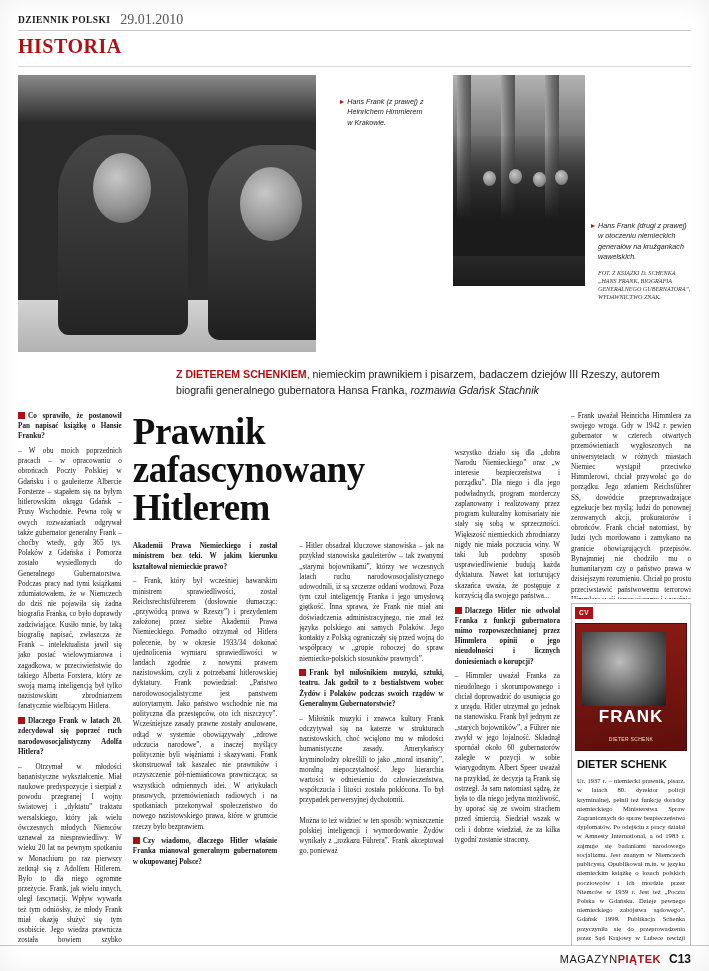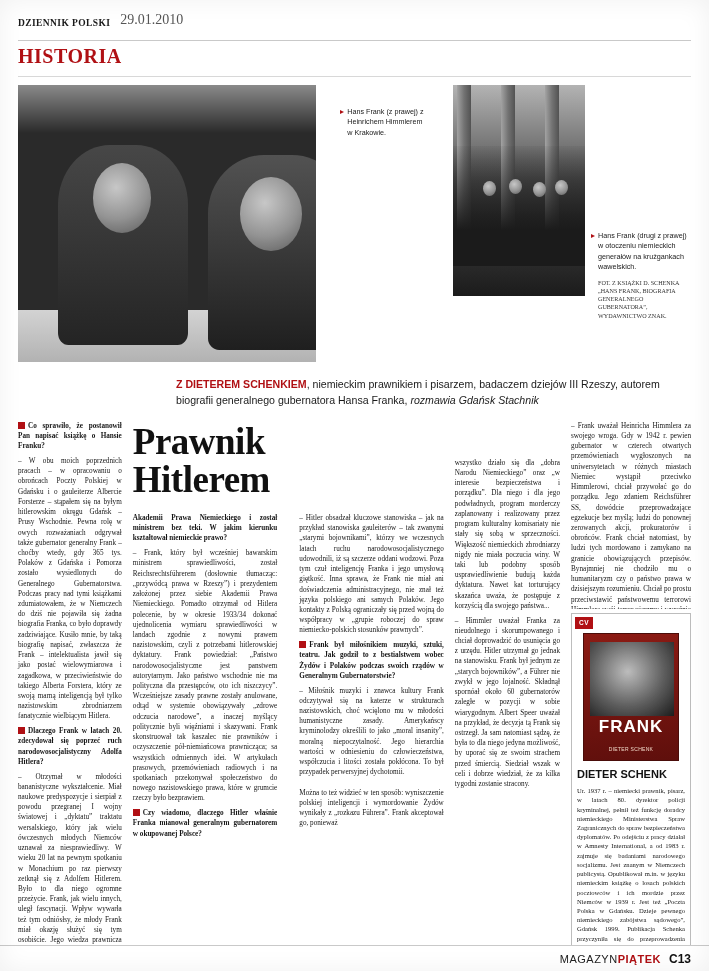--- a/index.html
+++ b/index.html
@@ -13,24 +13,24 @@
     overflow: hidden;
   }
   .page {
     width: 709px; height: 971px;
     position: relative;
     padding: 12px 18px 0 18px;
   }
   
   .masthead {
     display: flex;
-    align-items: flex-end;
+    align-items: center;
     gap: 10px;
     border-bottom: 1px solid #c9c9c9;
-    padding-bottom: 12px;
+    padding-bottom: 2px;
   }
   .masthead .paper {
     font-family: "Liberation Serif", serif;
     font-weight: bold;
     font-size: 9.5px;
     letter-spacing: .4px;
     color: #1a1a1a;
     text-transform: uppercase;
   }
   .masthead .date {
@@ -49,20 +49,21 @@
   .rule-thin {
     border-top: 1px solid #d8d8d8;
     margin-bottom: 8px;
   }
 
   
   .photos {
     display: flex;
     gap: 24px;
     align-items: flex-start;
+    font-style: italic;
   }
   .photo-main {
     width: 370px;
     height: 277px;
     position: relative;
     background: #2a2a26;
     overflow: hidden;
     filter: grayscale(100%);
   }
   .photo-side {
@@ -208,21 +209,21 @@
     color: #fff;
     font-family: "Liberation Sans", sans-serif;
     font-size: 6.5px;
     font-weight: bold;
     letter-spacing: .5px;
     padding: 1px 4px;
     display: inline-block;
     margin: 3px 0 0 3px;
   }
   .cover {
-    width: 96px; height: 128px;
+    width: 112px; height: 128px;
     margin: 4px auto 6px auto;
     background: linear-gradient(175deg,#8c1b14 0%, #5f0f0c 100%);
     position: relative;
     overflow: hidden;
     border: 1px solid #4a0d0a;
   }
   .cover .photo {
     position:absolute; left:6px; top:8px; width:84px; height:74px;
     background:
       radial-gradient(ellipse at 45% 40%, #bdb4a4 0%, #6a6256 55%, #2b2823 100%);
@@ -350,40 +351,42 @@
       <p class="q"><span class="marker"></span><span>Co sprawiło, że postanowił Pan napisać książkę o Hansie Franku?</span></p>
       <p>– W obu moich poprzednich pracach – w opracowaniu o obrońcach Poczty Polskiej w Gdańsku i o gauleiterze Albercie Forsterze – stąpałem się na byłym hitlerowskim okręgu Gdańsk – Prusy Wschodnie. Pewna rolę w owych rozważaniach odgrywał także gubernator generalny Frank – choćby wtedy, gdy 365 tys. Polaków z Gdańska i Pomorza zostało wysiedlonych do Generalnego Gubernatorstwa. Podczas pracy nad tymi książkami zdumiatowałem, że w Niemczech do dziś nie pojawiła się żadna biografia Franka, co było doprawdy zadziwiające. Kusiło mnie, by taką biografię napisać, zwłaszcza że Frank – intelektualista jawił się jako postać wielowymiarowa i zagadkowa, w przeciwieństwie do takiego Alberta Forstera, który ze swoją marną inteligencją był tylko nazistowskim zbrodniarzem fanatycznie wielbiącym Hitlera.</p>
       <p class="q"><span class="marker"></span><span>Dlaczego Frank w latach 20. zdecydował się poprzeć ruch narodowosocjalistyczny Adolfa Hitlera?</span></p>
       <p>– Otrzymał w młodości bananistyczne wykształcenie. Miał naukowe predyspozycje i sierpiał z powodu przegranej I wojny światowej i „dyktatu” traktatu wersalskiego, który jak wielu ówczesnych młodych Niemców uznawał za niesprawiedliwy. W wieku 20 lat na pewnym spotkaniu w Monachium po raz pierwszy zetknął się z Adolfem Hitlerem. Było to dla niego ogromne przeżycie. Frank, jak wielu innych, uległ fascynacji. Wpływ wywarła też tym odniósłsy, że młody Frank miał okazję służyć się tym osobiście. Jego wiedza prawnicza została bowiem szybko wykorzystana na potrzeby partii. Frank bronił członków NSDAP w licznych procesach, jakie im wytaczano. Ale dla raz bronił nawet samego Hitlera. Zarówno zachwyt wobec Führera był wręcz przez całe życie. W Norymberdze, krótko przed swoją egzekucją, napisał: „Przyzoznaję się, by żyjąc za Führerem”.</p>
 
     </div>
 
     <div class="head-wrap">
       <div class="headline">
         <div>Prawnik</div>
+        <div>zafascynowany</div>
         <div>Hitlerem</div>
       </div>
       <div class="lede-cols">
         <div class="col c2">
           <p class="q">Akademii Prawa Niemieckiego i został ministrem bez teki. W jakim kierunku kształtował niemieckie prawo?</p>
           <p>– Frank, który był wcześniej bawarskim ministrem sprawiedliwości, został Reichsrechtsführerem (dosłownie tłumacząc: „przywódcą prawa w Rzeszy”) i prezydentem założonej przez siebie Akademii Prawa Niemieckiego. Pomadto otrzymał od Hitlera polecenie, by w okresie 1933/34 dokonać ujednolicenia wymiaru sprawiedliwości w landach zgodnie z nowymi prawem nazistowskim, czyli z potrzebami hitlerowskiej dyktatury. Frank powiedział: „Państwo narodowosocjalistyczne jest panstwem autorytarnym. Jako państwo wschodnie nie ma polityczna dla przestępców, oto ich niszczycy”. Wcześniejsze zasady prawne zostały anulowane, odtąd w systemie obowiązywały „zdrowe odczucia narodowe”, a inaczej myślący politycznie byli więźniami i skazywani. Frank skonstruował tak kaszalec nie prawników i oczyszczenie pół-niemiańcowa prawnicząca; sa wszystkich odmiennych idei. W artykułach prasowych, przemówieniach radiowych i na spotkaniach przekonywał społeczeństwo do nowego nazistowskiego prawa, które w grumcie rzeczy było bezprawiem.</p>
           <p class="q"><span class="marker"></span><span>Czy wiadomo, dlaczego Hitler właśnie Franka mianował generalnym gubernatorem w okupowanej Polsce?</span></p>
         </div>
         <div class="col c3">
           <p>– Hitler obsadzał kluczowe stanowiska – jak na przykład stanowiska gauleiterów – tak zwanymi „starymi bojownikami”, którzy we wczesnych latach ruchu narodowosocjalistycznego udowodnili, iż są szczerze oddani wodzowi. Poza tym czuł inteligencję Franka i jego umysłową giętkość. Inna sprawa, że Frank nie miał ani doświadczenia administracyjnego, nie znał też języka polskiego ani samych Polaków. Jego kontakty z Polską ograniczały się przed wojną do współpracy w „grupie roboczej do spraw niemiecko-polskich stosunków prawnych”.</p>
           <p class="q"><span class="marker"></span><span>Frank był miłośnikiem muzyki, sztuki, teatru. Jak godził to z bestialstwem wobec Żydów i Polaków podczas swoich rządów w Generalnym Gubernatorstwie?</span></p>
           <p style="white-space:pre-line;">– Miłośnik muzyki i znawca kultury Frank odczytywał się na katerze w strukturach nazistowskich, choć wcięlono mu w młodości humanistyczne zasady. Amerykańscy kryminolodzy określili to jako „moral insanity”, moralną niepoczytalność. Jego hierarchia wartości w odniesieniu do człowieczeństwa, współczucia i litości została pokłócona. To był przypadek perwersyjnej dychotomii.
 
 Można to też widzieć w ten sposób: wyniszczenie polskiej inteligencji i wymordowanie Żydów wynikały z „rozkazu Führera”. Frank akceptował go, ponieważ</p>
         </div>
       </div>
     </div>
 
     <div class="col c4">
       <p>wszystko działo się dla „dobra Narodu Niemieckiego” oraz „w interesie bezpieczeństwa i porządku”. Dla niego i dla jego podwładnych, program morderczy zaplanowany i realizowany przez program kulturalny komisariaty nie stały się sobą w sprzeczności. Większość niemieckich zbrodniarzy nigdy nie miała poczucia winy. W taki lub podobny sposób usprawiedliwienie budują każda dyktatura. Nawet kat torturujący skazańca uważa, że postępuje z korzyścią dla swojego państwa...</p>
+      <p class="q"><span class="marker"></span><span>Dlaczego Hitler nie odwołał Franka z funkcji gubernatora mimo rozpowszechnianej przez Himmlera opinii o jego nieudolności i licznych doniesieniach o korupcji?</span></p>
       <p>– Himmler uważał Franka za nieudolnego i skorumpowanego i chciał doprowadzić do usunięcia go z urzędu. Hitler utrzymał go jednak na stanowisku. Frank był jednym ze „starych bojowników”, a Führer nie zwykł w jego lojalność. Składnął spornóał około 60 gubernatorów zaległe w pozycji w sobie wiarygodnym. Albert Speer uważał na przykład, że decyzja tą Frank się ostrzegł. Ja sam natomiast sądzę, że była to dla niego jedyna możliwość, by uporać się ze swoim strachem przed śmiercią. Siedział wszak w celi i dobrze wiedział, że za kilka tygodni zostanie stracony.</p>
     </div>
 
     <div class="col c5">
       <p style="max-height:188px;overflow:hidden;">– Frank uważał Heinricha Himmlera za swojego wroga. Gdy w 1942 r. pewien gubernator w czterech otwartych przemówieniach wygłoszonych na uniwersytetach w różnych miastach Niemiec wystąpił przeciwko Himmlerowi, chciał przywołać go do porządku. Jego zdaniem Reichsführer SS, dowódcie przeprowadzające egzekucje bez myślą; ludzi do ponownej zerowanych akcji, prokuratorów i obrońców. Frank chciał natomiast, by ludzi tych mordowano i zamykano na granicie obowiązujących przepisów. Bynajmniej nie chodziło mu o humanitaryzm czy o państwo prawa w dzisiejszym rozumieniu. Chciał po prostu przeciwstawić państwowemu terrorowi Himmlera swój terror ujarzmy i wyraźnie pokazać się Hitlerowi jako głównym specjalistą od prawa w Rzeszy. Hitler miał już jednak wcześniej zastrzeżenia do prawników i – tak jak Himmler – nie był zwolennikiem zawracania sobie głowy przepisami. Skutek był więc taki, że Frank został pozbawiony dotychczasowych stanowisk partyjnych i państwowych, pozostał natomiast generalnym gubernatorem. W tym ostatnim mu nikt mógł odegrać swojej, gdy współrzędne zapolityczne: być może Hitler nie miał żadnego następcy na tu zamówiska, a był może postawowe dać „staremu towarzyszowi”, szczerze jedną szansę. W każdym razie rozgrywkę z Himmlerem o prymat Frank sromotnie przegrał.</p>
 
       <div class="bookbox">
         <span class="cv-tag">CV</span>
         <div class="cover">
           <div class="photo"></div>

